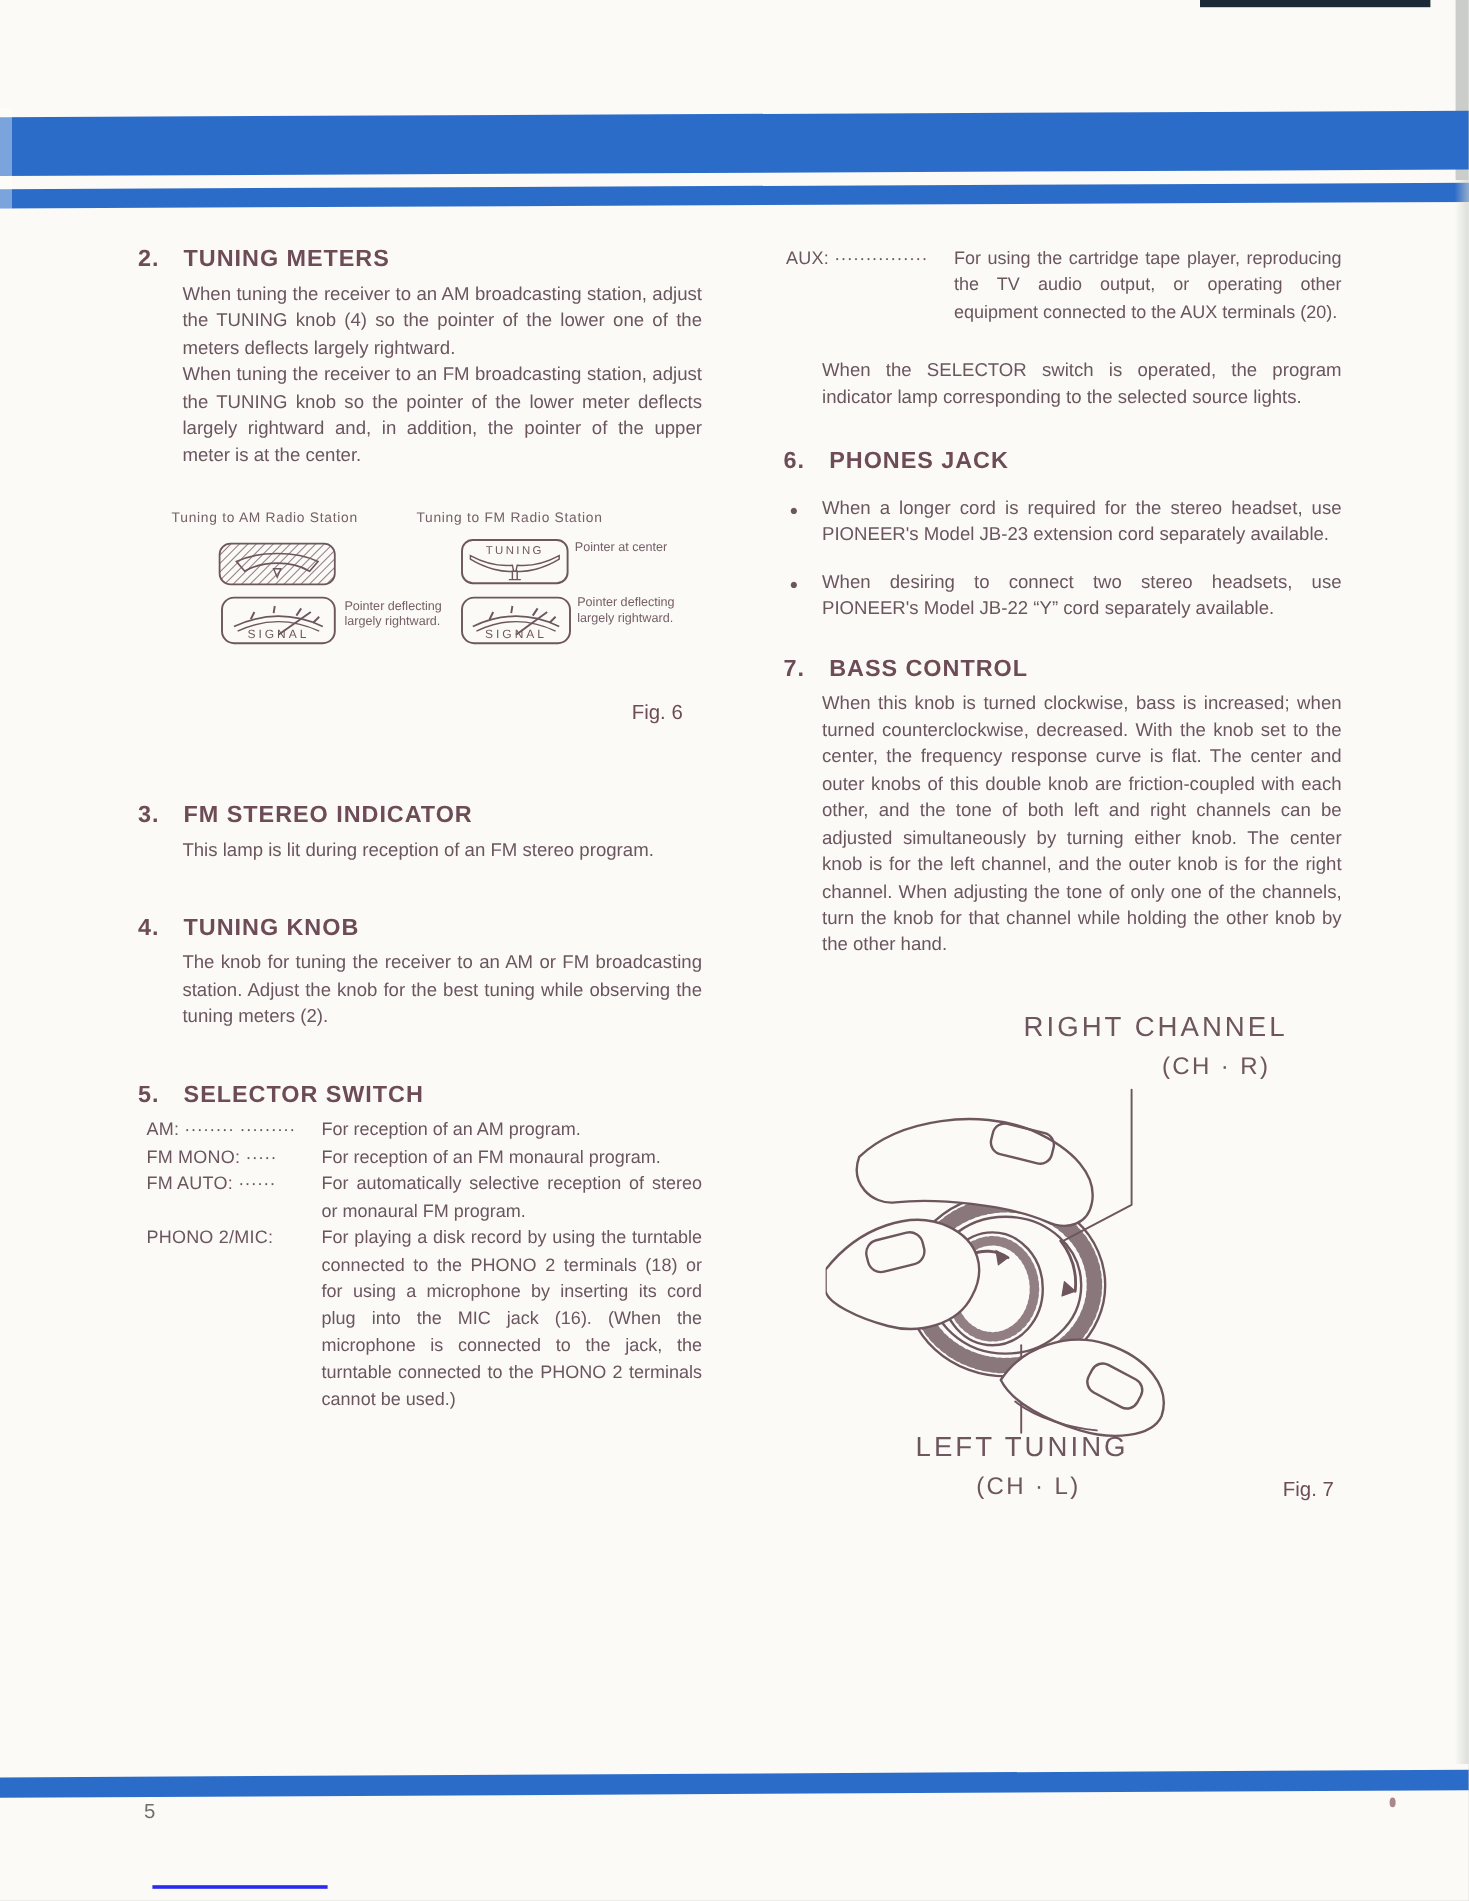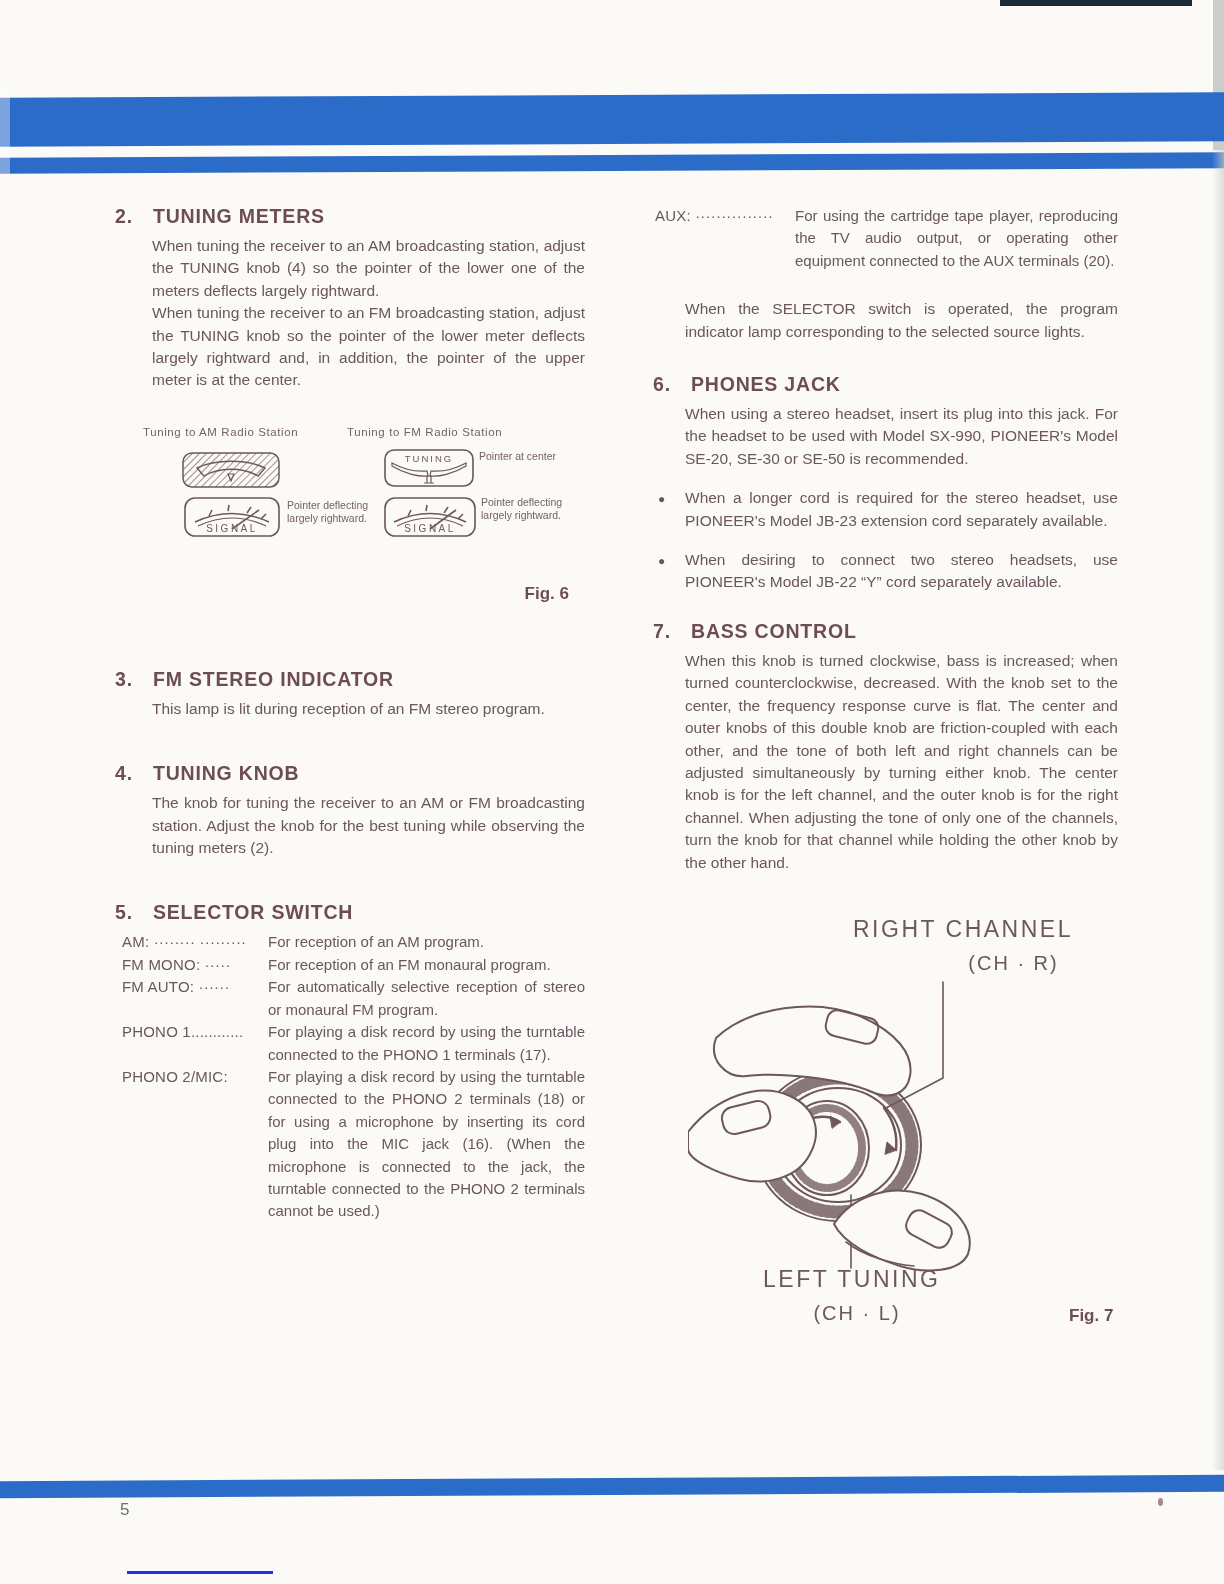--- a/index.html
+++ b/index.html
@@ -40,21 +40,21 @@
   .col-right .def-row .term{width:140px;}
   .note-par{margin:26px 0 0 0;padding-left:32px;font-size:15.5px;line-height:22.4px;text-align:justify;}
   .bullet-list{margin-top:2px;}
   .bullet-row{position:relative;padding-left:32px;font-size:15.5px;line-height:22.4px;text-align:justify;margin-top:17px;}
   .bullet-row::before{content:"●";position:absolute;left:5px;top:1px;font-size:12px;color:#6b5660;}
   
   .fig6{position:relative;margin-top:34px;height:196px;}
   .fig6 .f6-label{position:absolute;font-size:11.5px;letter-spacing:.6px;color:#766069;white-space:nowrap;}
   .fig6 .f6-side{position:absolute;font-size:10.5px;line-height:13px;color:#766069;}
   .fig6 svg{position:absolute;}
-  .fig-caption{position:absolute;font-weight:bold;font-size:17px;color:#6d4c57;}
+  .fig-caption{position:absolute;font-weight:normal;font-size:17px;color:#6d4c57;}
   .fig6 .fig-caption{right:16px;top:158px;}
   
   .fig7{position:relative;margin-top:42px;height:442px;}
   .fig7 .ch-label{position:absolute;font-size:23px;letter-spacing:2.5px;color:#6d565e;}
   .fig7 .ch-sub{position:absolute;font-size:20px;letter-spacing:2px;color:#6d565e;text-align:center;}
   .fig7 .fig-caption{left:416px;top:390px;}
   .meter-ink{stroke:#6d565e;fill:none;}
 </style>
 </head>
 <body>
@@ -148,44 +148,39 @@
       </div>
       <div class="def-row">
         <span class="term">FM MONO: ·····</span>
         <span class="desc">For reception of an FM monaural program.</span>
       </div>
       <div class="def-row">
         <span class="term">FM AUTO: ······</span>
         <span class="desc">For automatically selective reception of stereo or monaural FM program.</span>
       </div>
       <div class="def-row">
-        <span class="term">PHONO 1............</span>
-        <span class="desc">For playing a disk record by using the turntable connected to the PHONO 1 terminals (17).</span>
-      </div>
-      <div class="def-row">
         <span class="term">PHONO 2/MIC:</span>
         <span class="desc">For playing a disk record by using the turntable connected to the PHONO 2 terminals (18) or for using a microphone by inserting its cord plug into the MIC jack (16). (When the microphone is connected to the jack, the turntable connected to the PHONO 2 terminals cannot be used.)</span>
       </div>
     </div>
   </div>
 
   <div class="col col-right">
 
     <div class="def-row">
       <span class="term">AUX: ···············</span>
       <span class="desc">For using the cartridge tape player, reproducing the TV audio output, or operating other equipment connected to the AUX terminals (20).</span>
     </div>
 
     <p class="note-par">When the SELECTOR switch is operated, the program indicator lamp corresponding to the selected source lights.</p>
 
     <h2 class="sec-heading mt-s6">
       <span class="h-num">6.</span>
       <span>PHONES JACK</span>
     </h2>
-    <p class="sec-body">When using a stereo headset, insert its plug into this jack. For the headset to be used with Model SX-990, PIONEER's Model SE-20, SE-30 or SE-50 is recommended.</p>
     <div class="bullet-list">
       <div class="bullet-row">When a longer cord is required for the stereo headset, use PIONEER's Model JB-23 extension cord separately available.</div>
       <div class="bullet-row">When desiring to connect two stereo headsets, use PIONEER's Model JB-22 “Y” cord separately available.</div>
     </div>
 
     <h2 class="sec-heading mt-s7">
       <span class="h-num">7.</span>
       <span>BASS CONTROL</span>
     </h2>
     <p class="sec-body">When this knob is turned clockwise, bass is increased; when turned counterclockwise, decreased. With the knob set to the center, the frequency response curve is flat. The center and outer knobs of this double knob are friction-coupled with each other, and the tone of both left and right channels can be adjusted simultaneously by turning either knob. The center knob is for the left channel, and the outer knob is for the right channel. When adjusting the tone of only one of the channels, turn the knob for that channel while holding the other knob by the other hand.</p>

